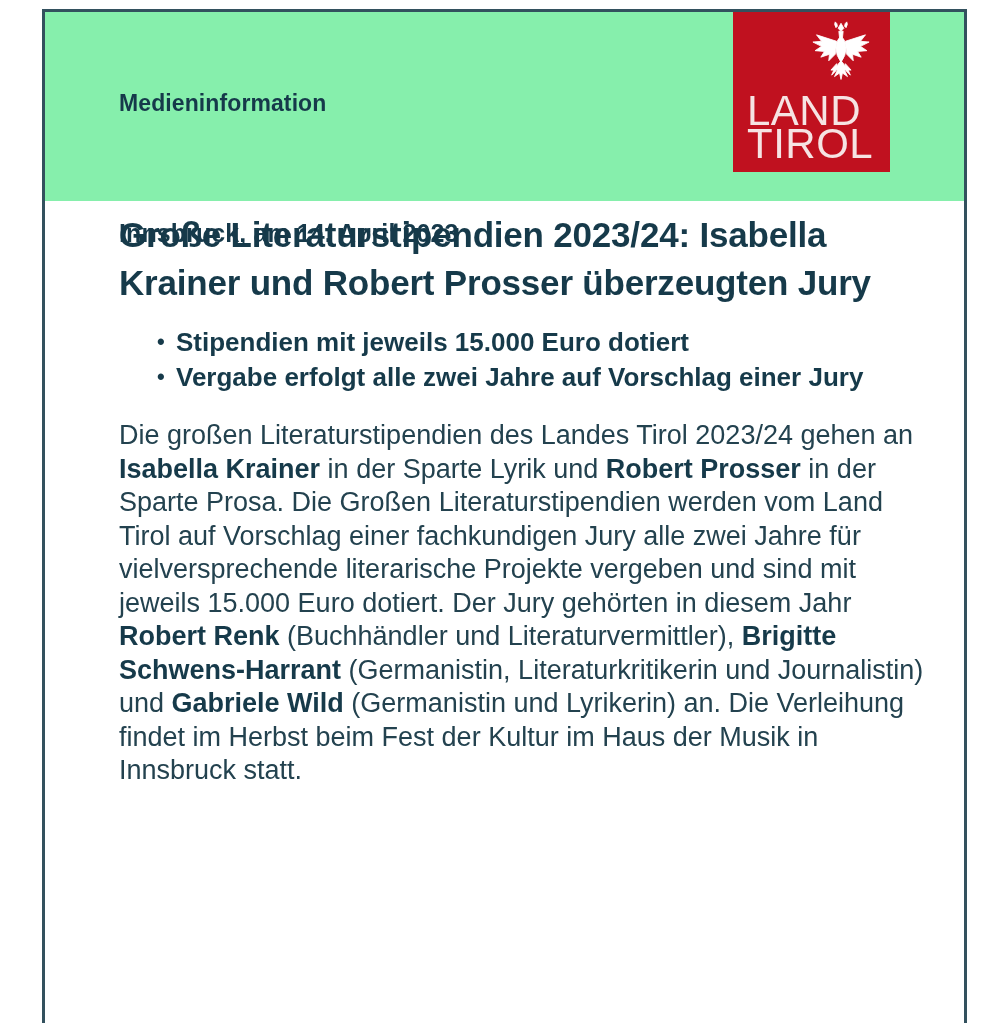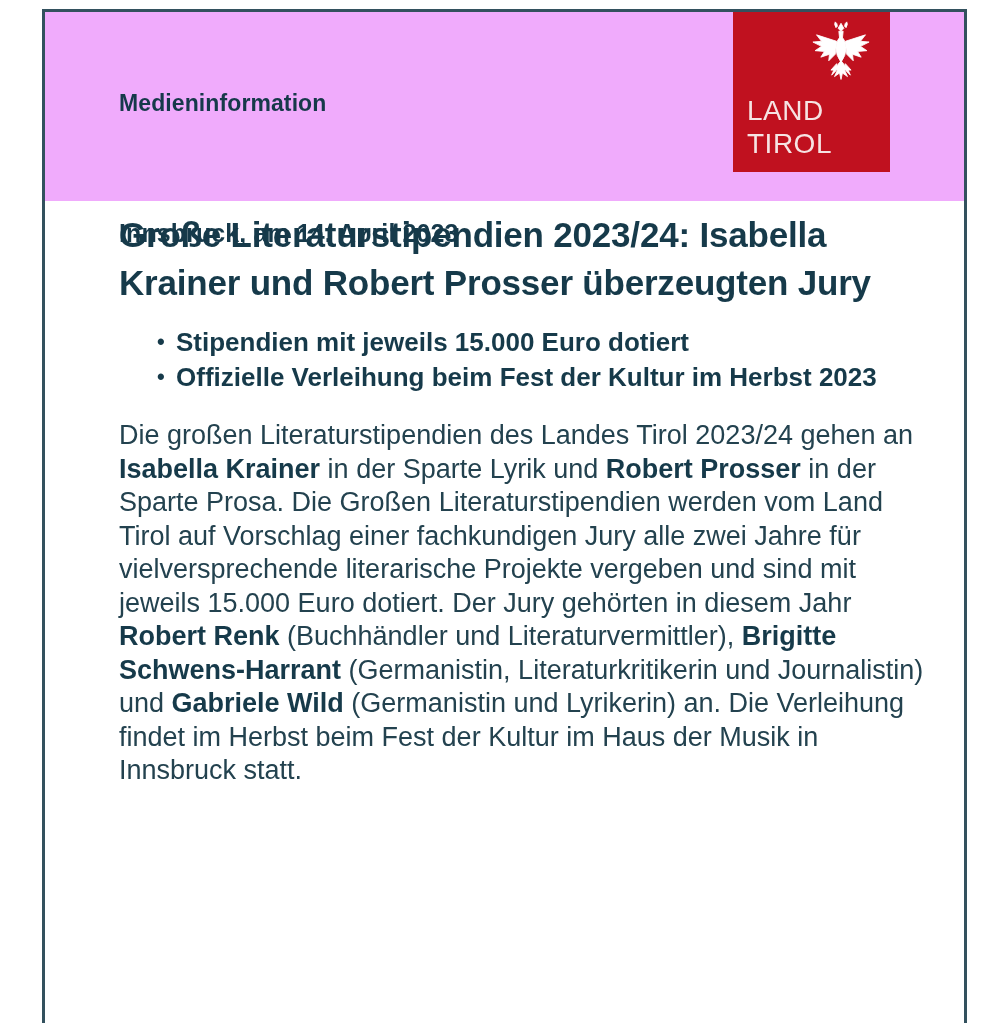--- a/index.html
+++ b/index.html
@@ -26,21 +26,21 @@
     border-top: 3px solid #33515e;
     box-sizing: border-box;
     background: #ffffff;
     overflow: hidden;
   }
 
   
   .header-band {
     position: relative;
     height: 189px;
-    background: #f0abfc;
+    background: #86efac;
     box-sizing: border-box;
   }
 
   .media-label {
     position: absolute;
     left: 74px;
     top: 78px;
     font-size: 23px;
     font-weight: bold;
     color: #16394a;
@@ -76,21 +76,21 @@
     right: 13px;
     top: 10px;
     width: 72px;
     height: 72px;
   }
   .logo-text {
     position: absolute;
     left: 14px;
     bottom: 12px;
     color: #f6e3e3;
-    font-size: 28px;
+    font-size: 42px;
     line-height: 33px;
     font-weight: normal;
     letter-spacing: 0.5px;
   }
   .logo-text span { display: block; }
 
   
   .content {
     padding: 0 0 0 0;
     color: #163a4a;
@@ -180,19 +180,19 @@
       </div>
     </div>
   </div>
 
   <div class="content">
 
     <h1 class="headline">Große Literaturstipendien 2023/24: Isabella Krainer und Robert Prosser überzeugten Jury</h1>
 
     <ul class="bullets">
       <li>Stipendien mit jeweils 15.000 Euro dotiert</li>
-      <li>Offizielle Verleihung beim Fest der Kultur im Herbst 2023</li>
+      <li>Vergabe erfolgt alle zwei Jahre auf Vorschlag einer Jury</li>
     </ul>
 
     <p class="body-text">Die großen Literaturstipendien des Landes Tirol 2023/24 gehen an <b>Isabella Krainer</b> in der Sparte Lyrik und <b>Robert Prosser</b> in der Sparte Prosa. Die Großen Literaturstipendien werden vom Land Tirol auf Vorschlag einer fachkundigen Jury alle zwei Jahre für vielversprechende literarische Projekte vergeben und sind mit jeweils 15.000 Euro dotiert. Der Jury gehörten in diesem Jahr <b>Robert Renk</b> (Buchhändler und Literaturvermittler), <b>Brigitte Schwens-Harrant</b> (Germanistin, Literaturkritikerin und Journalistin) und <b>Gabriele Wild</b> (Germanistin und Lyrikerin) an. Die Verleihung findet im Herbst beim Fest der Kultur im Haus der Musik in Innsbruck statt.</p>
 
   </div>
 </div>
 
 </body></html>

